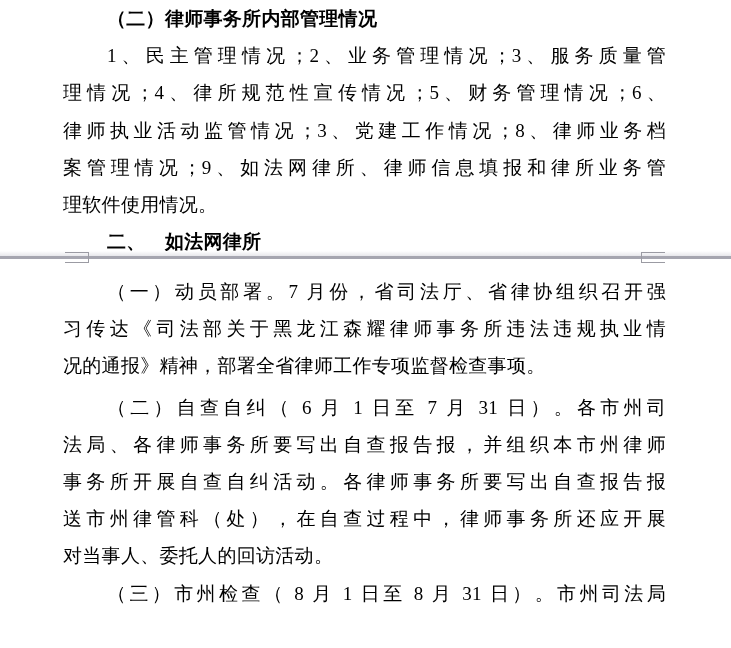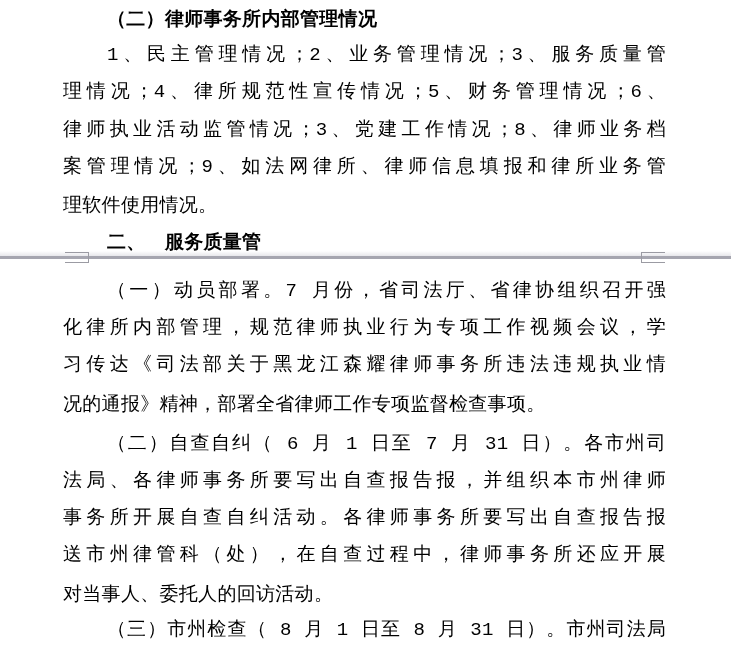--- a/index.html
+++ b/index.html
@@ -17,21 +17,20 @@
     line-height: 37.2px;
     font-size: 19px;
     white-space: nowrap;
     letter-spacing: 0.3px;
   }
   .just {
     white-space: normal;
     text-align: justify;
     text-align-last: justify;
     text-justify: inter-character;
-    font-family: Liberation Mono, monospace;
   }
   .indent { text-indent: 44px; }
   .bold { font-weight: 700; }
   .page1 { height: 251px; overflow: hidden; }
   .page2 { height: 383px; overflow: hidden; padding-top: 8px; }
   .para-selfcheck-first { margin-top: 4px; }
   .pagebreak { position: relative; height: 14px; background: #ffffff; }
   .pb-shade {
     position: absolute; left: 0; right: 0; top: 0; height: 5px;
     background: linear-gradient(#ffffff, #e7e7eb);
@@ -54,33 +53,32 @@
 
 <div class="doc">
 
   <div class="page page1">
     <div class="line indent bold">（二）律师事务所内部管理情况</div>
     <div class="line indent just">1、民主管理情况；2、业务管理情况；3、服务质量管</div>
     <div class="line just">理情况；4、律所规范性宣传情况；5、财务管理情况；6、</div>
     <div class="line just">律师执业活动监管情况；3、党建工作情况；8、律师业务档</div>
     <div class="line just">案管理情况；9、如法网律所、律师信息填报和律所业务管</div>
     <div class="line">理软件使用情况。</div>
-    <div class="line indent bold">二、　服务质量管</div>
+    <div class="line indent bold">二、　如法网律所</div>
   </div>
 
   <div class="pagebreak">
     <div class="pb-shade"></div>
     <div class="pb-line"></div>
     <div class="pb-corner pb-left"></div>
     <div class="pb-corner pb-right"></div>
   </div>
 
   <div class="page page2">
     <div class="line indent just">（一）动员部署。7 月份，省司法厅、省律协组织召开强</div>
-    <div class="line just">化律所内部管理，规范律师执业行为专项工作视频会议，学</div>
     <div class="line just">习传达《司法部关于黑龙江森耀律师事务所违法违规执业情</div>
     <div class="line">况的通报》精神，部署全省律师工作专项监督检查事项。</div>
 
     <div class="line indent just para-selfcheck-first">（二）自查自纠（ 6 月 1 日至 7 月 31 日）。各市州司</div>
     <div class="line just">法局、各律师事务所要写出自查报告报，并组织本市州律师</div>
     <div class="line just">事务所开展自查自纠活动。各律师事务所要写出自查报告报</div>
     <div class="line just">送市州律管科（处），在自查过程中，律师事务所还应开展</div>
     <div class="line">对当事人、委托人的回访活动。</div>
 
     <div class="line indent just">（三）市州检查（ 8 月 1 日至 8 月 31 日）。市州司法局</div>

